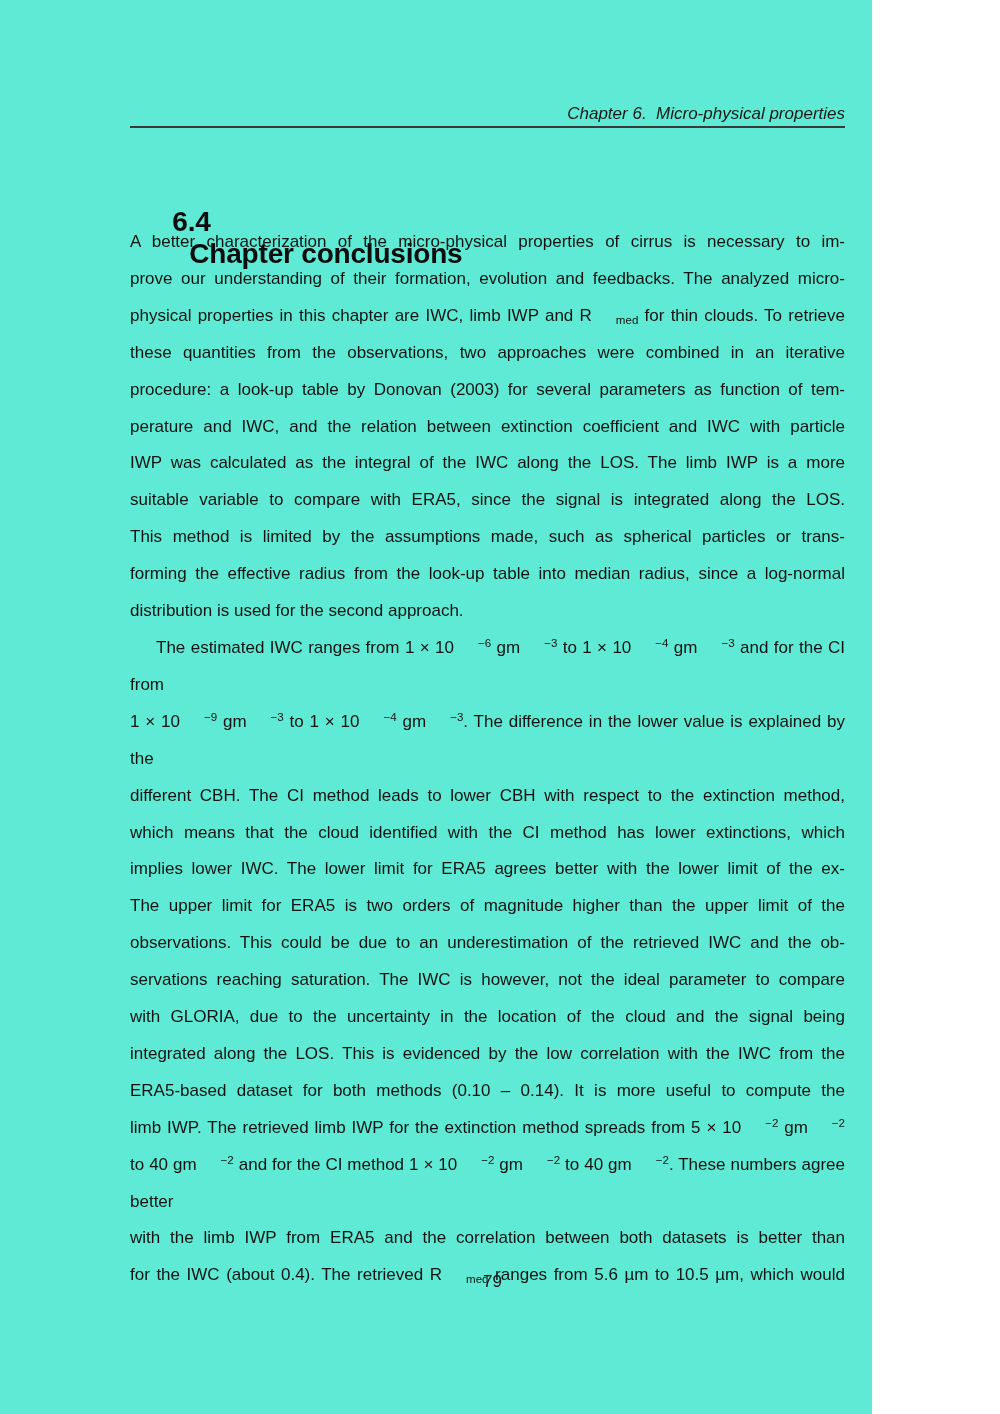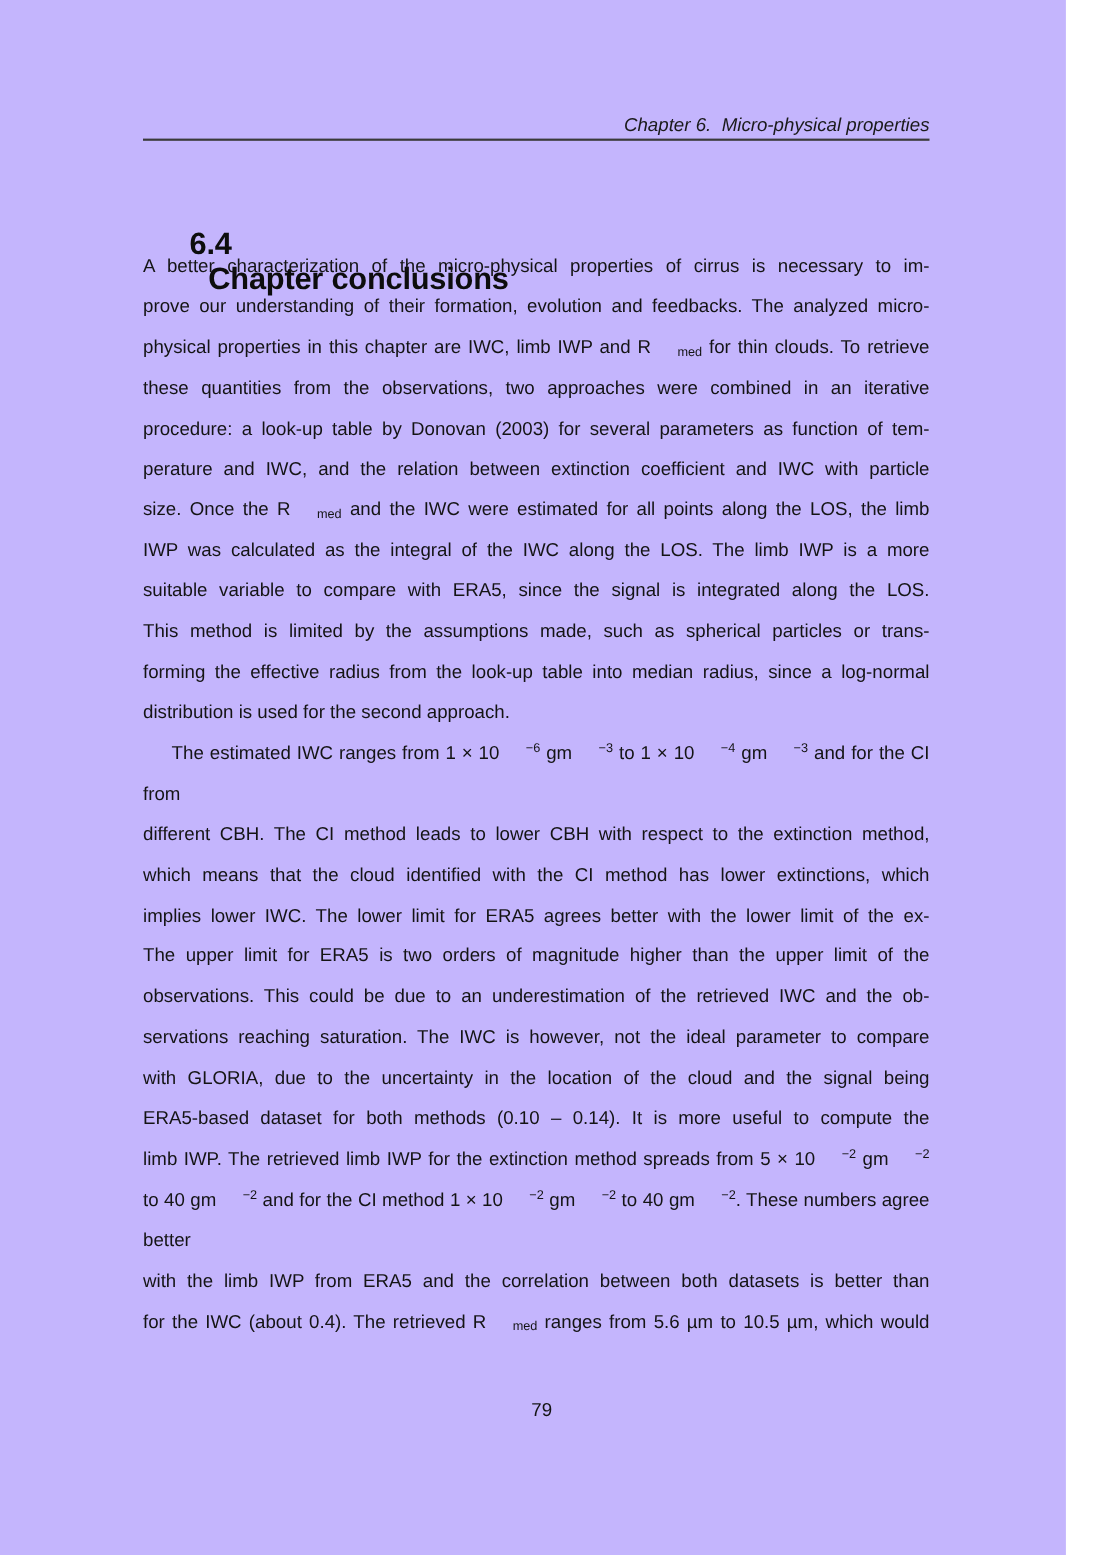--- a/index.html
+++ b/index.html
@@ -2,23 +2,23 @@
 <html><head>
 <meta charset="utf-8">
 <style>
   html, body {
     margin: 0;
     padding: 0;
     background: #ffffff;
   }
   .page {
     position: relative;
-    width: 969px;
+    width: 872px;
     height: 1414px;
-    background: #c4b5fd;
+    background: #5eead4;
     color: #111111;
     font-family: "Liberation Sans", sans-serif;
     overflow: hidden;
   }
   .running-head {
     position: absolute;
     top: 103px;
     left: 130px;
     width: 715px;
     text-align: right;
@@ -98,36 +98,37 @@
   </h1>
 
   <div class="body-text">
       <div class="para">
         <div class="line">A better characterization of the micro-physical properties of cirrus is necessary to im-</div>
         <div class="line">prove our understanding of their formation, evolution and feedbacks. The analyzed micro-</div>
         <div class="line">physical properties in this chapter are IWC, limb IWP and R<sub>med</sub> for thin clouds. To retrieve</div>
         <div class="line">these quantities from the observations, two approaches were combined in an iterative</div>
         <div class="line">procedure: a look-up table by Donovan (2003) for several parameters as function of tem-</div>
         <div class="line">perature and IWC, and the relation between extinction coefficient and IWC with particle</div>
-        <div class="line">size. Once the R<sub>med</sub> and the IWC were estimated for all points along the LOS, the limb</div>
         <div class="line">IWP was calculated as the integral of the IWC along the LOS. The limb IWP is a more</div>
         <div class="line">suitable variable to compare with ERA5, since the signal is integrated along the LOS.</div>
         <div class="line">This method is limited by the assumptions made, such as spherical particles or trans-</div>
         <div class="line">forming the effective radius from the look-up table into median radius, since a log-normal</div>
         <div class="line end">distribution is used for the second approach.</div>
       </div>
       <div class="para">
         <div class="line indent">The estimated IWC ranges from 1 × 10<sup>−6</sup> gm<sup>−3</sup> to 1 × 10<sup>−4</sup> gm<sup>−3</sup> and for the CI from</div>
+        <div class="line">1 × 10<sup>−9</sup> gm<sup>−3</sup> to 1 × 10<sup>−4</sup> gm<sup>−3</sup>.  The difference in the lower value is explained by the</div>
         <div class="line">different CBH. The CI method leads to lower CBH with respect to the extinction method,</div>
         <div class="line">which means that the cloud identified with the CI method has lower extinctions, which</div>
         <div class="line">implies lower IWC. The lower limit for ERA5 agrees better with the lower limit of the ex-</div>
         <div class="line">The upper limit for ERA5 is two orders of magnitude higher than the upper limit of the</div>
         <div class="line">observations.  This could be due to an underestimation of the retrieved IWC and the ob-</div>
         <div class="line">servations reaching saturation. The IWC is however, not the ideal parameter to compare</div>
         <div class="line">with GLORIA, due to the uncertainty in the location of the cloud and the signal being</div>
+        <div class="line">integrated along the LOS. This is evidenced by the low correlation with the IWC from the</div>
         <div class="line">ERA5-based dataset for both methods (0.10 – 0.14).  It is more useful to compute the</div>
         <div class="line">limb IWP. The retrieved limb IWP for the extinction method spreads from 5 × 10<sup>−2</sup> gm<sup>−2</sup></div>
         <div class="line">to 40 gm<sup>−2</sup> and for the CI method 1 × 10<sup>−2</sup> gm<sup>−2</sup> to 40 gm<sup>−2</sup>. These numbers agree better</div>
         <div class="line">with the limb IWP from ERA5 and the correlation between both datasets is better than</div>
         <div class="line">for the IWC (about 0.4). The retrieved R<sub>med</sub> ranges from 5.6 µm to 10.5 µm, which would</div>
       </div>
     </div>
 
   <div class="page-number">79</div>
 

